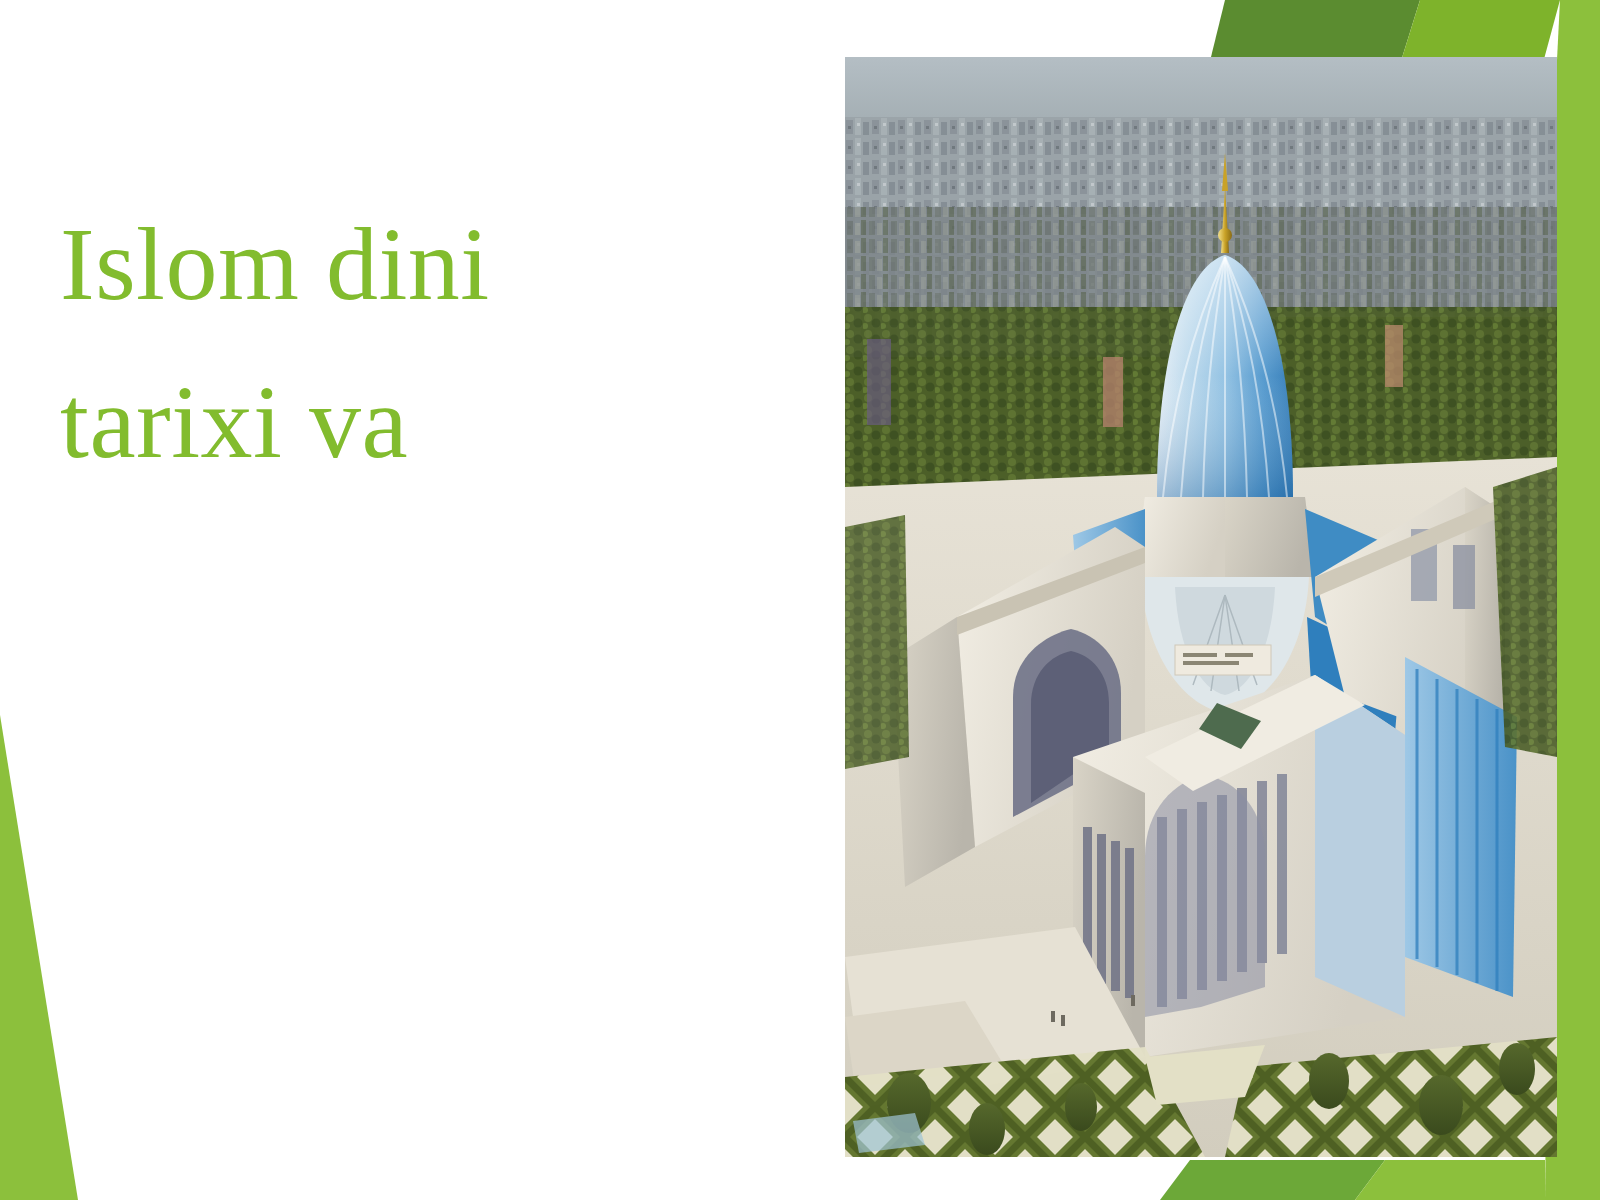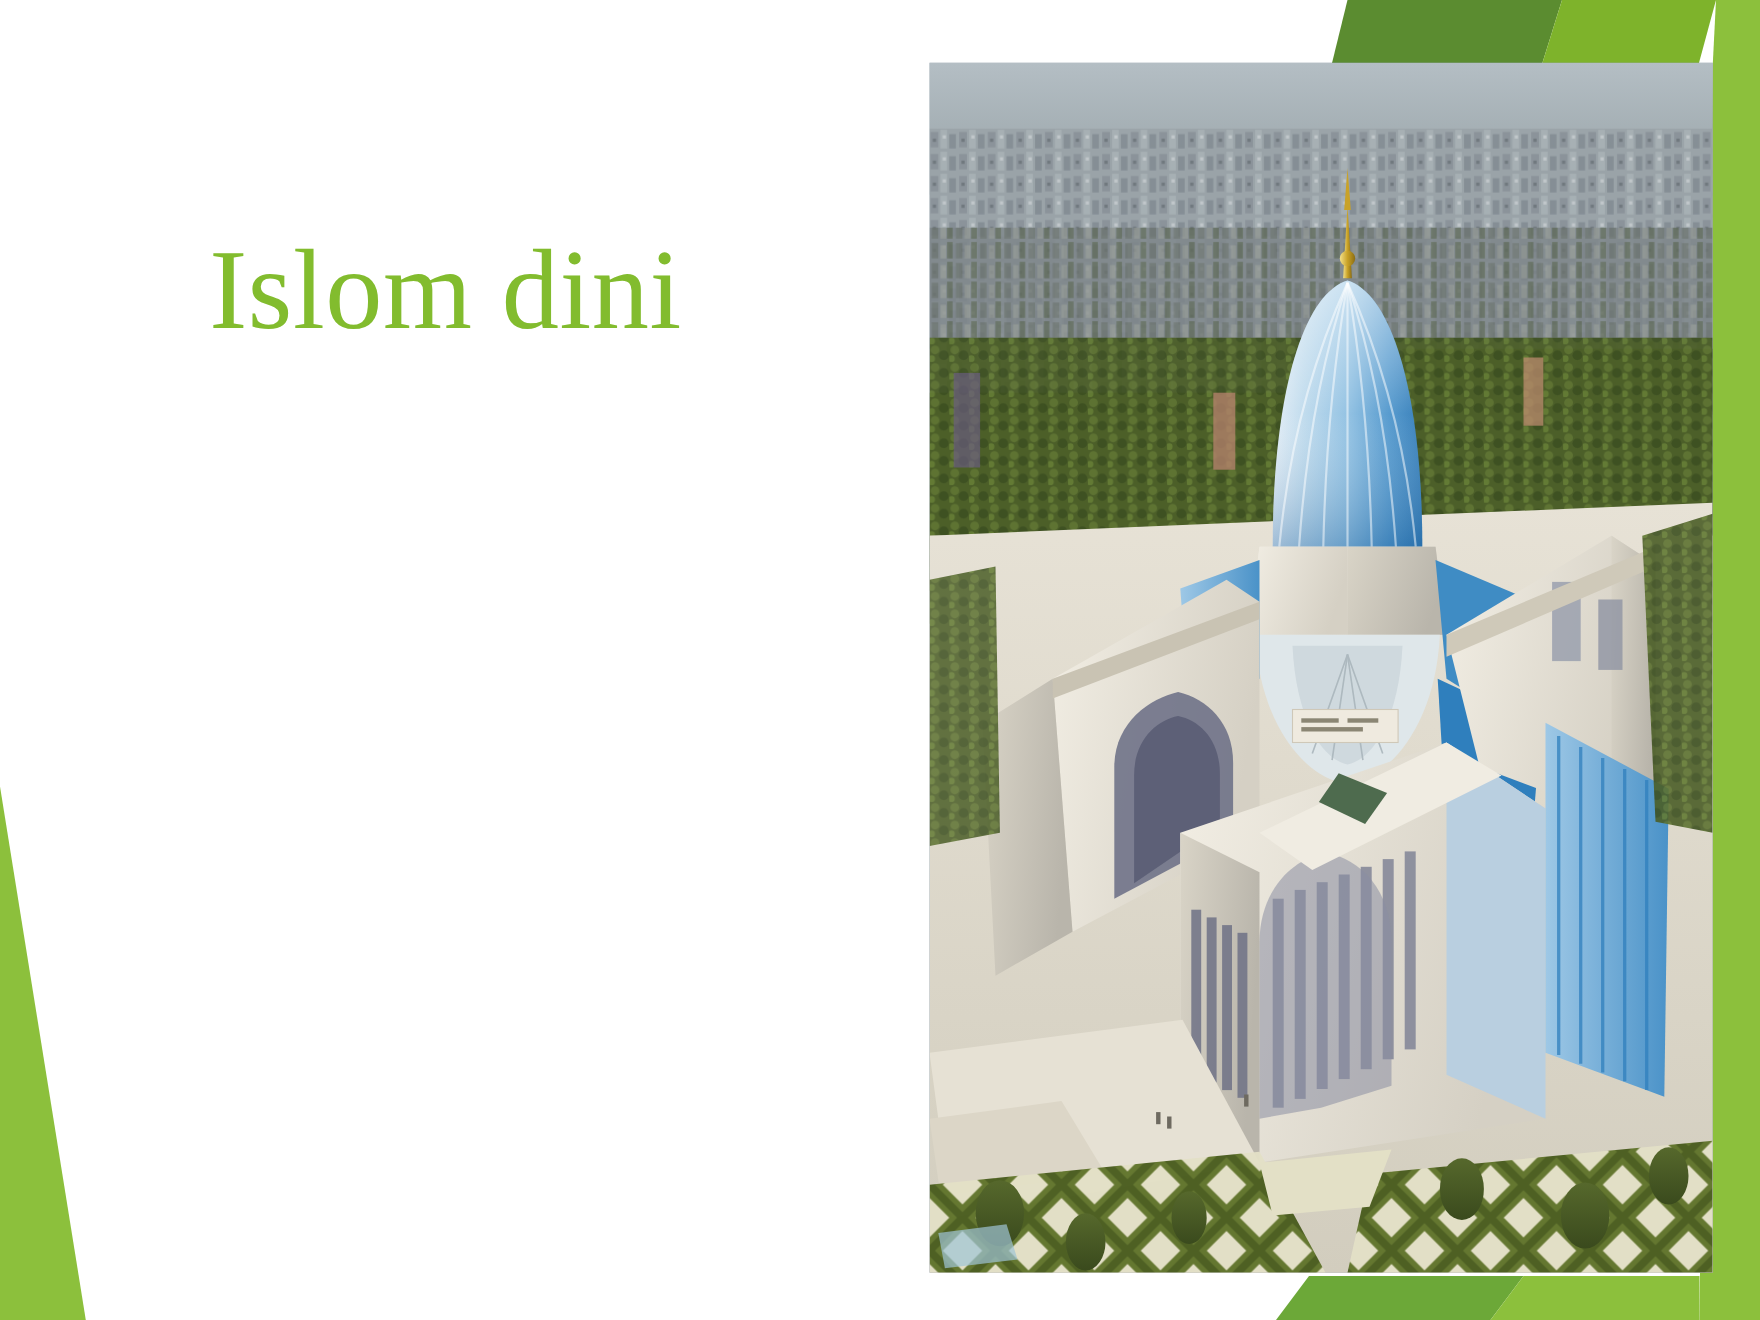--- a/index.html
+++ b/index.html
@@ -23,21 +23,20 @@
     left: 0; top: 0;
     width: 1600px; height: 1200px;
   }
 
   
   #title-block {
     position: absolute;
     left: 60px;
     top: 185px;
     width: 690px;
-    text-align: center;
   }
   .title-line {
     display: block;
     color: #82bc2e;
     font-size: 104px;
     line-height: 158px;
     font-weight: normal;
     white-space: nowrap;
     letter-spacing: 0.5px;
   }
@@ -73,20 +72,21 @@
 
     <polygon points="0,715 0,1200 78,1200" fill="#8cc03c"></polygon>
 
     <polygon points="1190,1160 1385,1160 1355,1200 1160,1200" fill="#6ca838"></polygon>
 
     <polygon points="1385,1160 1545,1160 1545,1200 1355,1200" fill="#8cc03c"></polygon>
   </svg>
 
   <div id="title-block">
     <span class="title-line">Islom dini</span>
+    <span class="title-line">tarixi va</span>
   </div>
 
   <div id="photo-frame">
     <svg viewBox="0 0 712 1100" preserveAspectRatio="none">
       <defs>
         <linearGradient id="gSky" x1="0" y1="0" x2="0" y2="1">
           <stop offset="0" stop-color="#b4bec4"></stop>
           <stop offset="1" stop-color="#97a2a6"></stop>
         </linearGradient>
         <linearGradient id="gDome" x1="0" y1="0" x2="1" y2="0">

